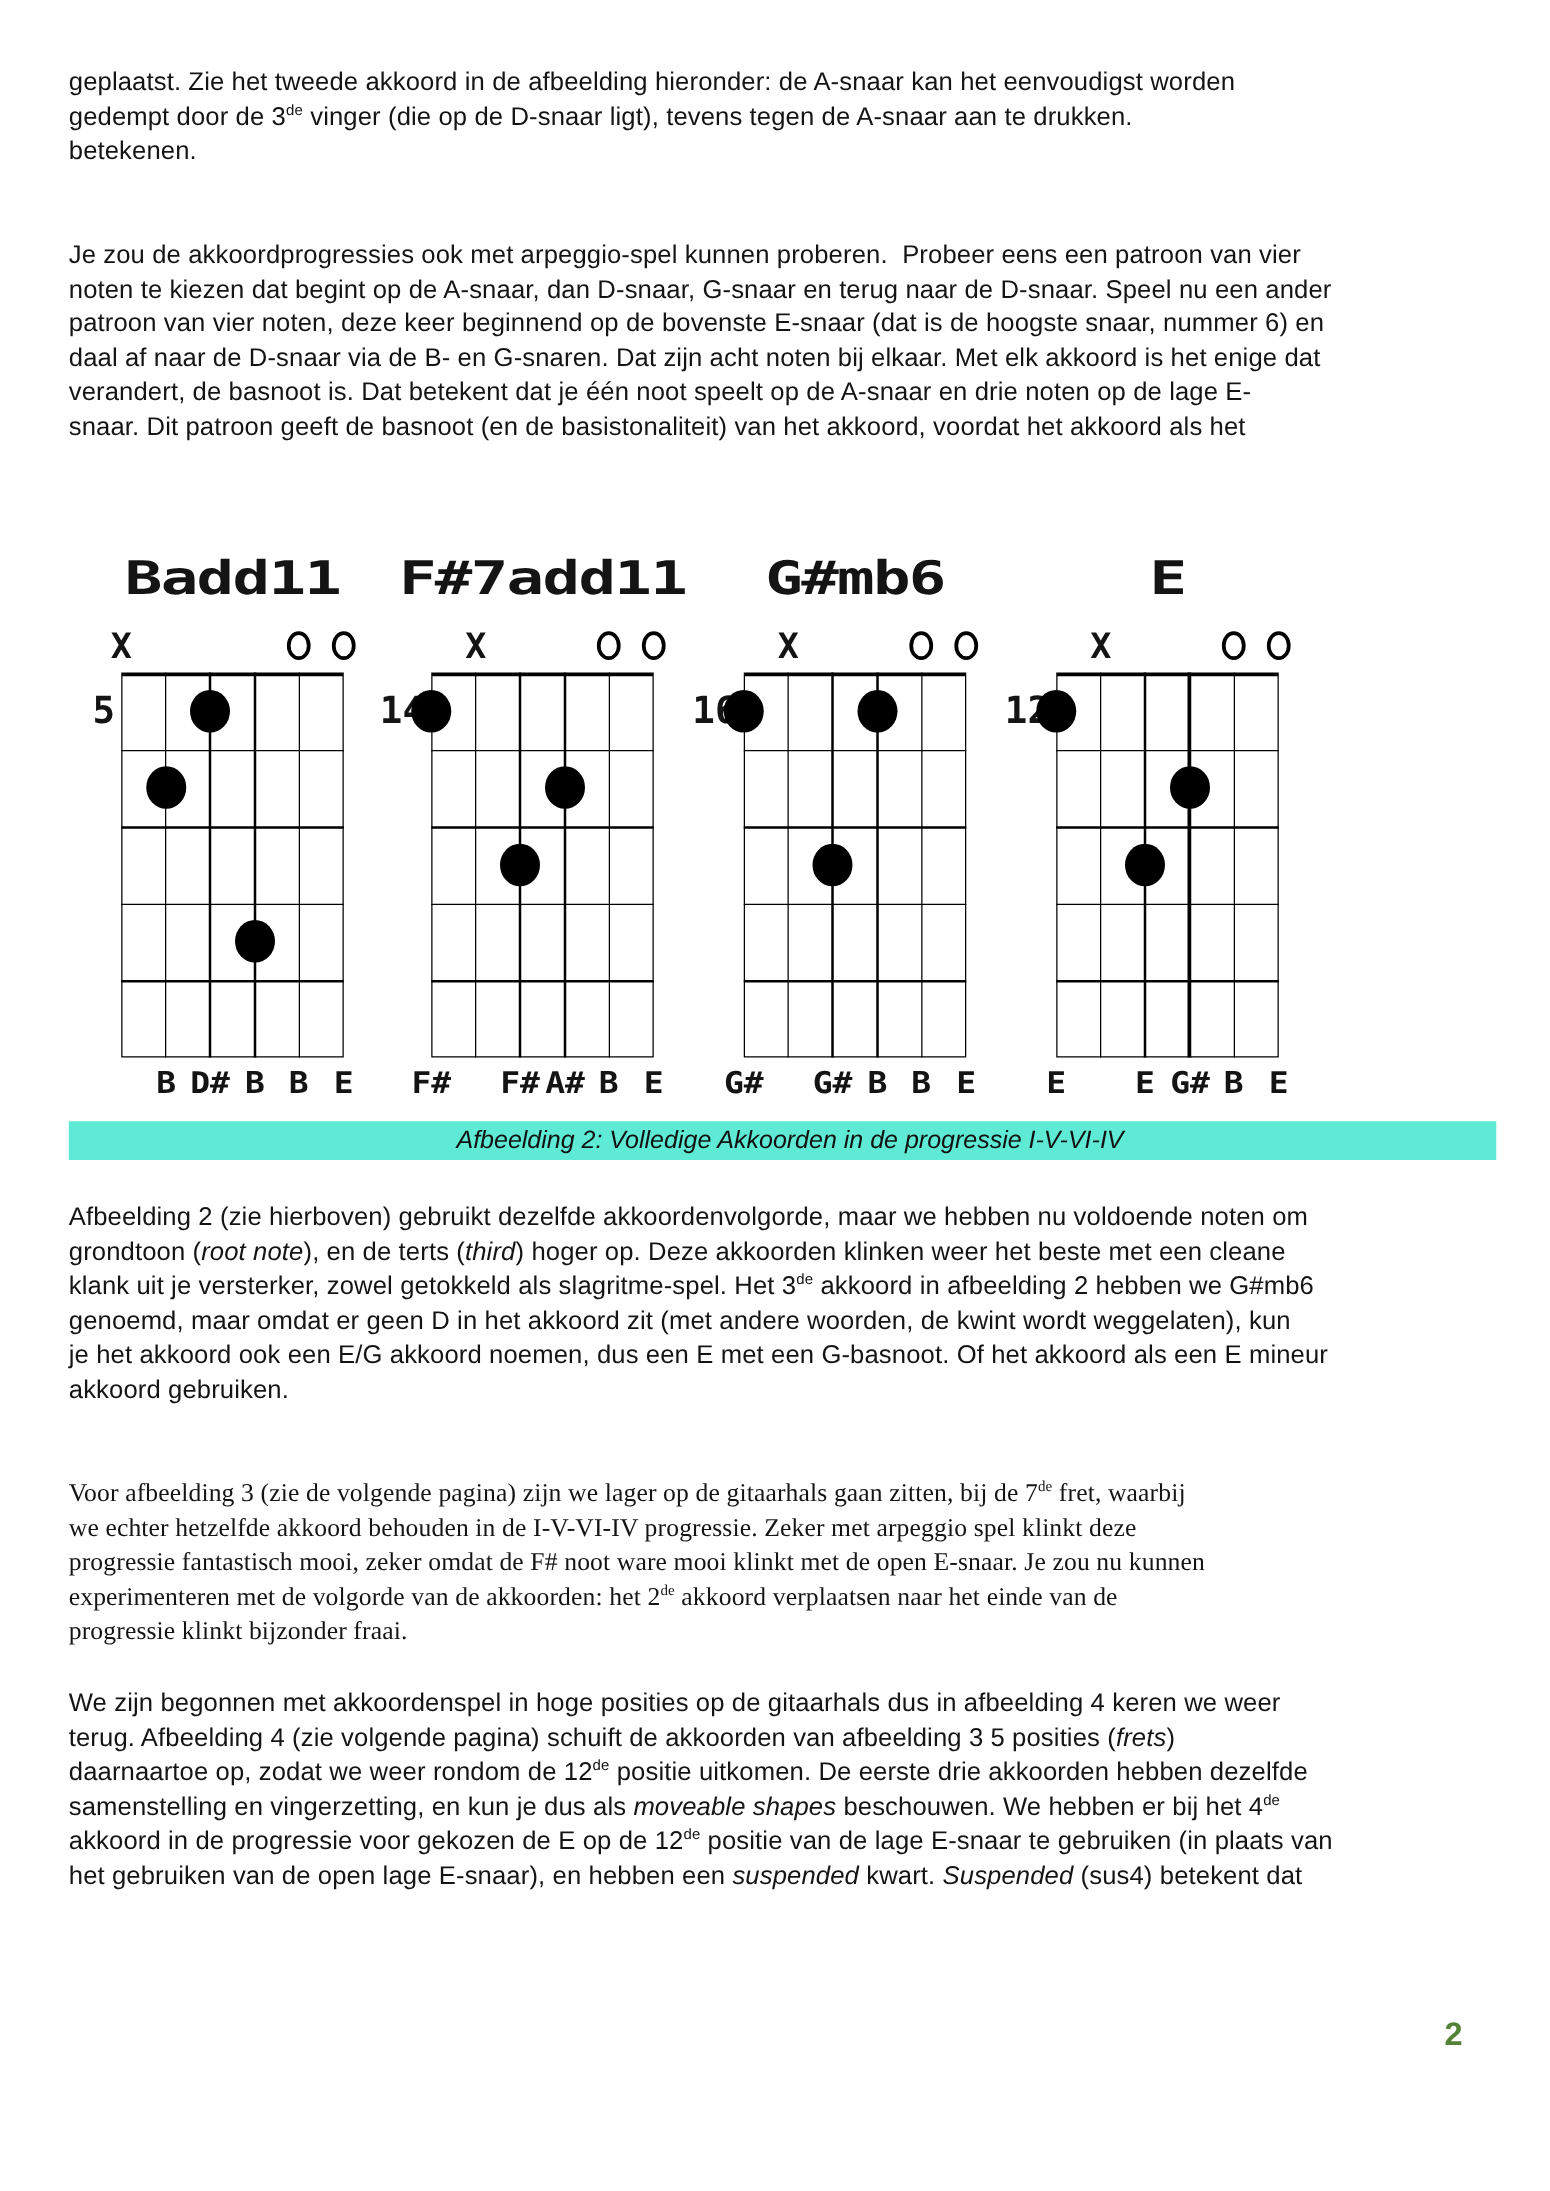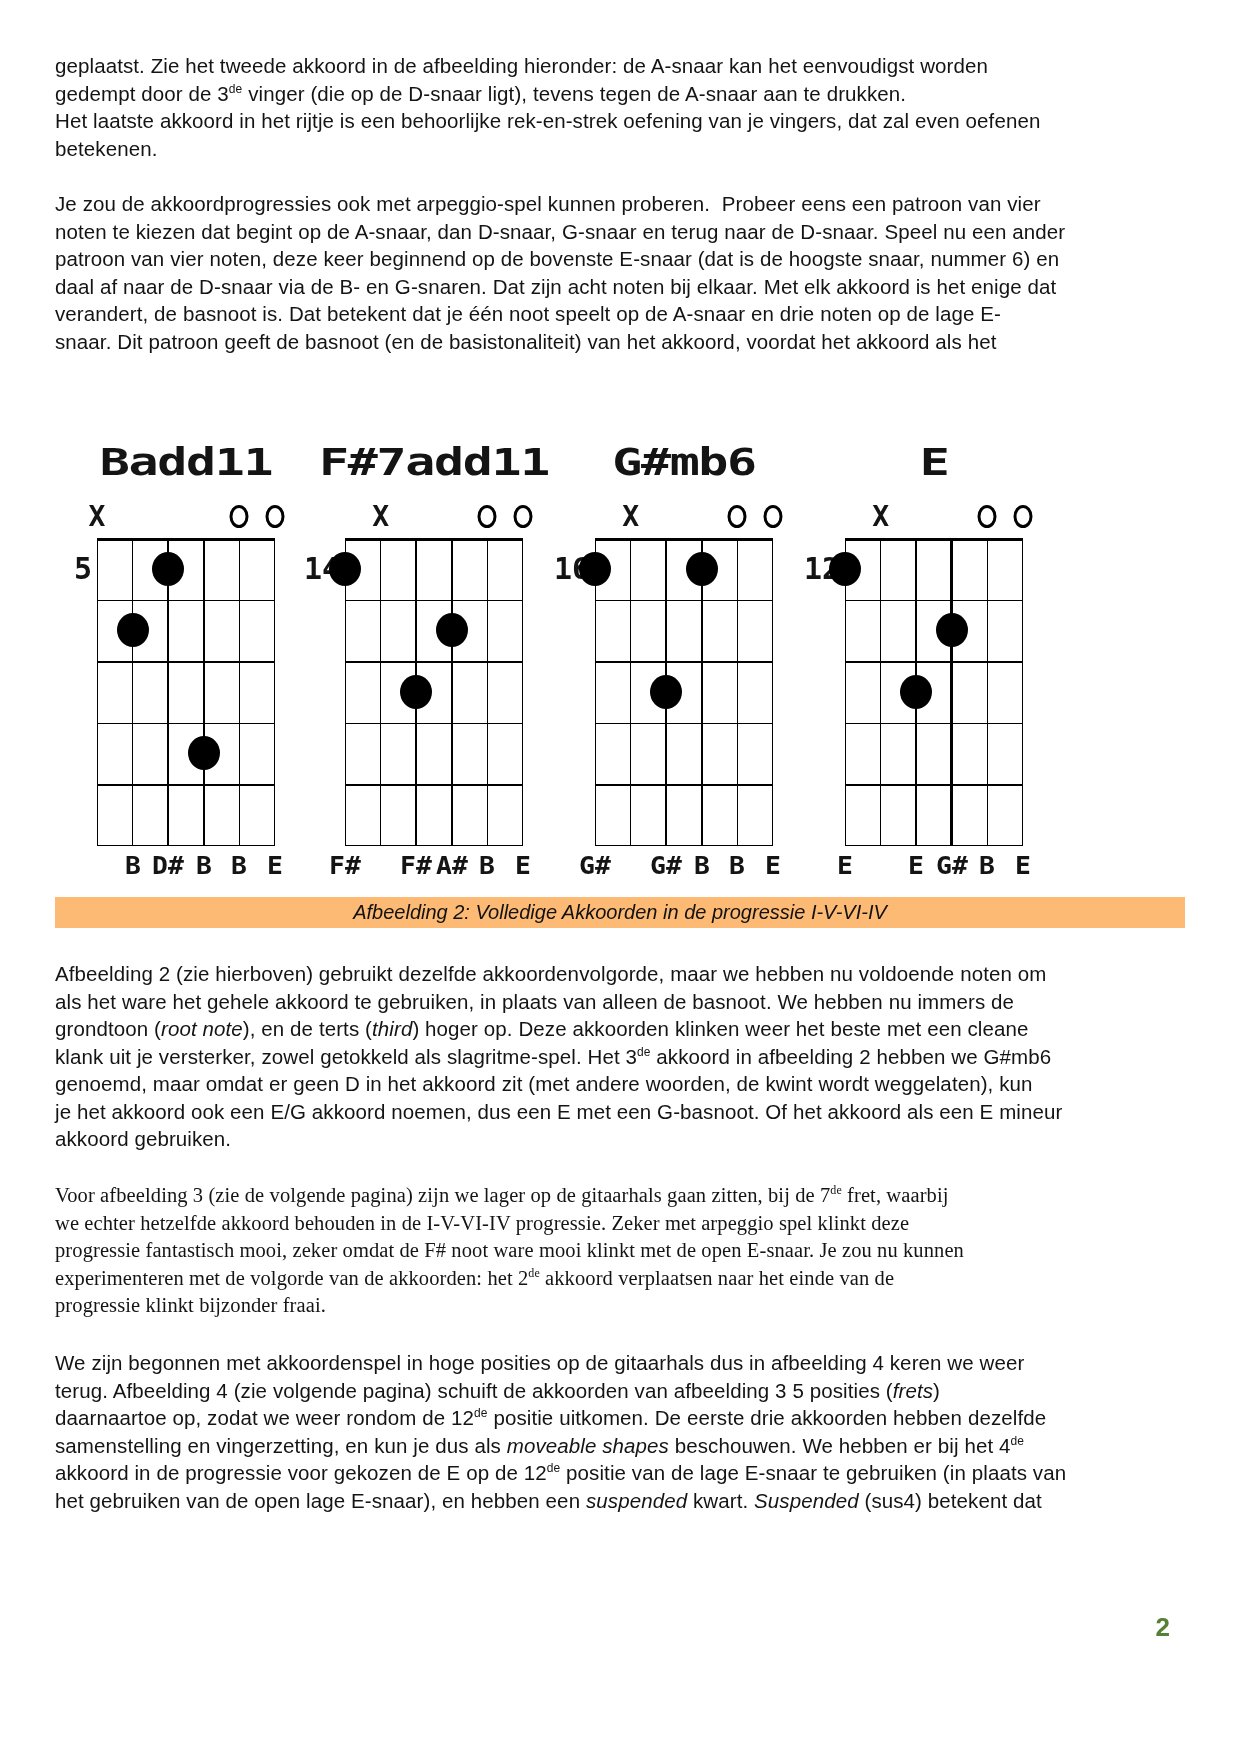--- a/index.html
+++ b/index.html
@@ -62,34 +62,32 @@
   }
 </style>
 </head>
 <body>
 
 <div id="page">
   <div id="paragraphs">
       <div class="para" style="top: 52px;">
         <div class="line"><span>geplaatst. Zie het tweede akkoord in de afbeelding hieronder: de A-snaar kan het eenvoudigst worden</span></div>
         <div class="line"><span>gedempt door de 3</span><span class="sup">de</span><span> vinger (die op de D-snaar ligt), tevens tegen de A-snaar aan te drukken.</span></div>
-        <div class="line"><span>Het laatste akkoord in het rijtje is een behoorlijke rek-en-strek oefening van je vingers, dat zal even oefenen</span></div>
         <div class="line"><span>betekenen.</span></div>
       </div>
       <div class="para" style="top: 190px;">
         <div class="line"><span>Je zou de akkoordprogressies ook met arpeggio-spel kunnen proberen.  Probeer eens een patroon van vier</span></div>
         <div class="line"><span>noten te kiezen dat begint op de A-snaar, dan D-snaar, G-snaar en terug naar de D-snaar. Speel nu een ander</span></div>
         <div class="line"><span>patroon van vier noten, deze keer beginnend op de bovenste E-snaar (dat is de hoogste snaar, nummer 6) en</span></div>
         <div class="line"><span>daal af naar de D-snaar via de B- en G-snaren. Dat zijn acht noten bij elkaar. Met elk akkoord is het enige dat</span></div>
         <div class="line"><span>verandert, de basnoot is. Dat betekent dat je één noot speelt op de A-snaar en drie noten op de lage E-</span></div>
         <div class="line"><span>snaar. Dit patroon geeft de basnoot (en de basistonaliteit) van het akkoord, voordat het akkoord als het</span></div>
       </div>
       <div class="para" style="top: 960px;">
         <div class="line"><span>Afbeelding 2 (zie hierboven) gebruikt dezelfde akkoordenvolgorde, maar we hebben nu voldoende noten om</span></div>
-        <div class="line"><span>als het ware het gehele akkoord te gebruiken, in plaats van alleen de basnoot. We hebben nu immers de</span></div>
         <div class="line"><span>grondtoon (</span><span class="it">root note</span><span>), en de terts (</span><span class="it">third</span><span>) hoger op. Deze akkoorden klinken weer het beste met een cleane</span></div>
         <div class="line"><span>klank uit je versterker, zowel getokkeld als slagritme-spel. Het 3</span><span class="sup">de</span><span> akkoord in afbeelding 2 hebben we G#mb6</span></div>
         <div class="line"><span>genoemd, maar omdat er geen D in het akkoord zit (met andere woorden, de kwint wordt weggelaten), kun</span></div>
         <div class="line"><span>je het akkoord ook een E/G akkoord noemen, dus een E met een G-basnoot. Of het akkoord als een E mineur</span></div>
         <div class="line"><span>akkoord gebruiken.</span></div>
       </div>
       <div class="para" style="top: 1182px; font-family: Liberation Serif, serif;">
         <div class="line"><span>Voor afbeelding 3 (zie de volgende pagina) zijn we lager op de gitaarhals gaan zitten, bij de 7</span><span class="sup">de</span><span> fret, waarbij</span></div>
         <div class="line"><span>we echter hetzelfde akkoord behouden in de I-V-VI-IV progressie. Zeker met arpeggio spel klinkt deze</span></div>
         <div class="line"><span>progressie fantastisch mooi, zeker omdat de F# noot ware mooi klinkt met de open E-snaar. Je zou nu kunnen</span></div>
@@ -196,15 +194,15 @@
         <div class="chord-el dot" style="left: 845px; top: 568.75px;"></div>
         <div class="chord-el dot" style="left: 951.8px; top: 630.25px;"></div>
         <div class="chord-el dot" style="left: 916.2px; top: 691.75px;"></div>
         <div class="chord-el note-label" style="left: 845px; top: 853px;">E</div>
         <div class="chord-el note-label" style="left: 916.2px; top: 853px;">E</div>
         <div class="chord-el note-label" style="left: 951.8px; top: 853px;">G#</div>
         <div class="chord-el note-label" style="left: 987.4px; top: 853px;">B</div>
         <div class="chord-el note-label" style="left: 1023px; top: 853px;">E</div>
       </div>
     </div>
-  <div class="caption-bar" style="background: #fdba74;">Afbeelding 2: Volledige Akkoorden in de progressie I-V-VI-IV</div>
+  <div class="caption-bar" style="background: #5eead4; padding-left: 12px;">Afbeelding 2: Volledige Akkoorden in de progressie I-V-VI-IV</div>
   <div class="page-num" style="color: rgb(83, 129, 53);">2</div>
 </div>
 
 </body></html>

